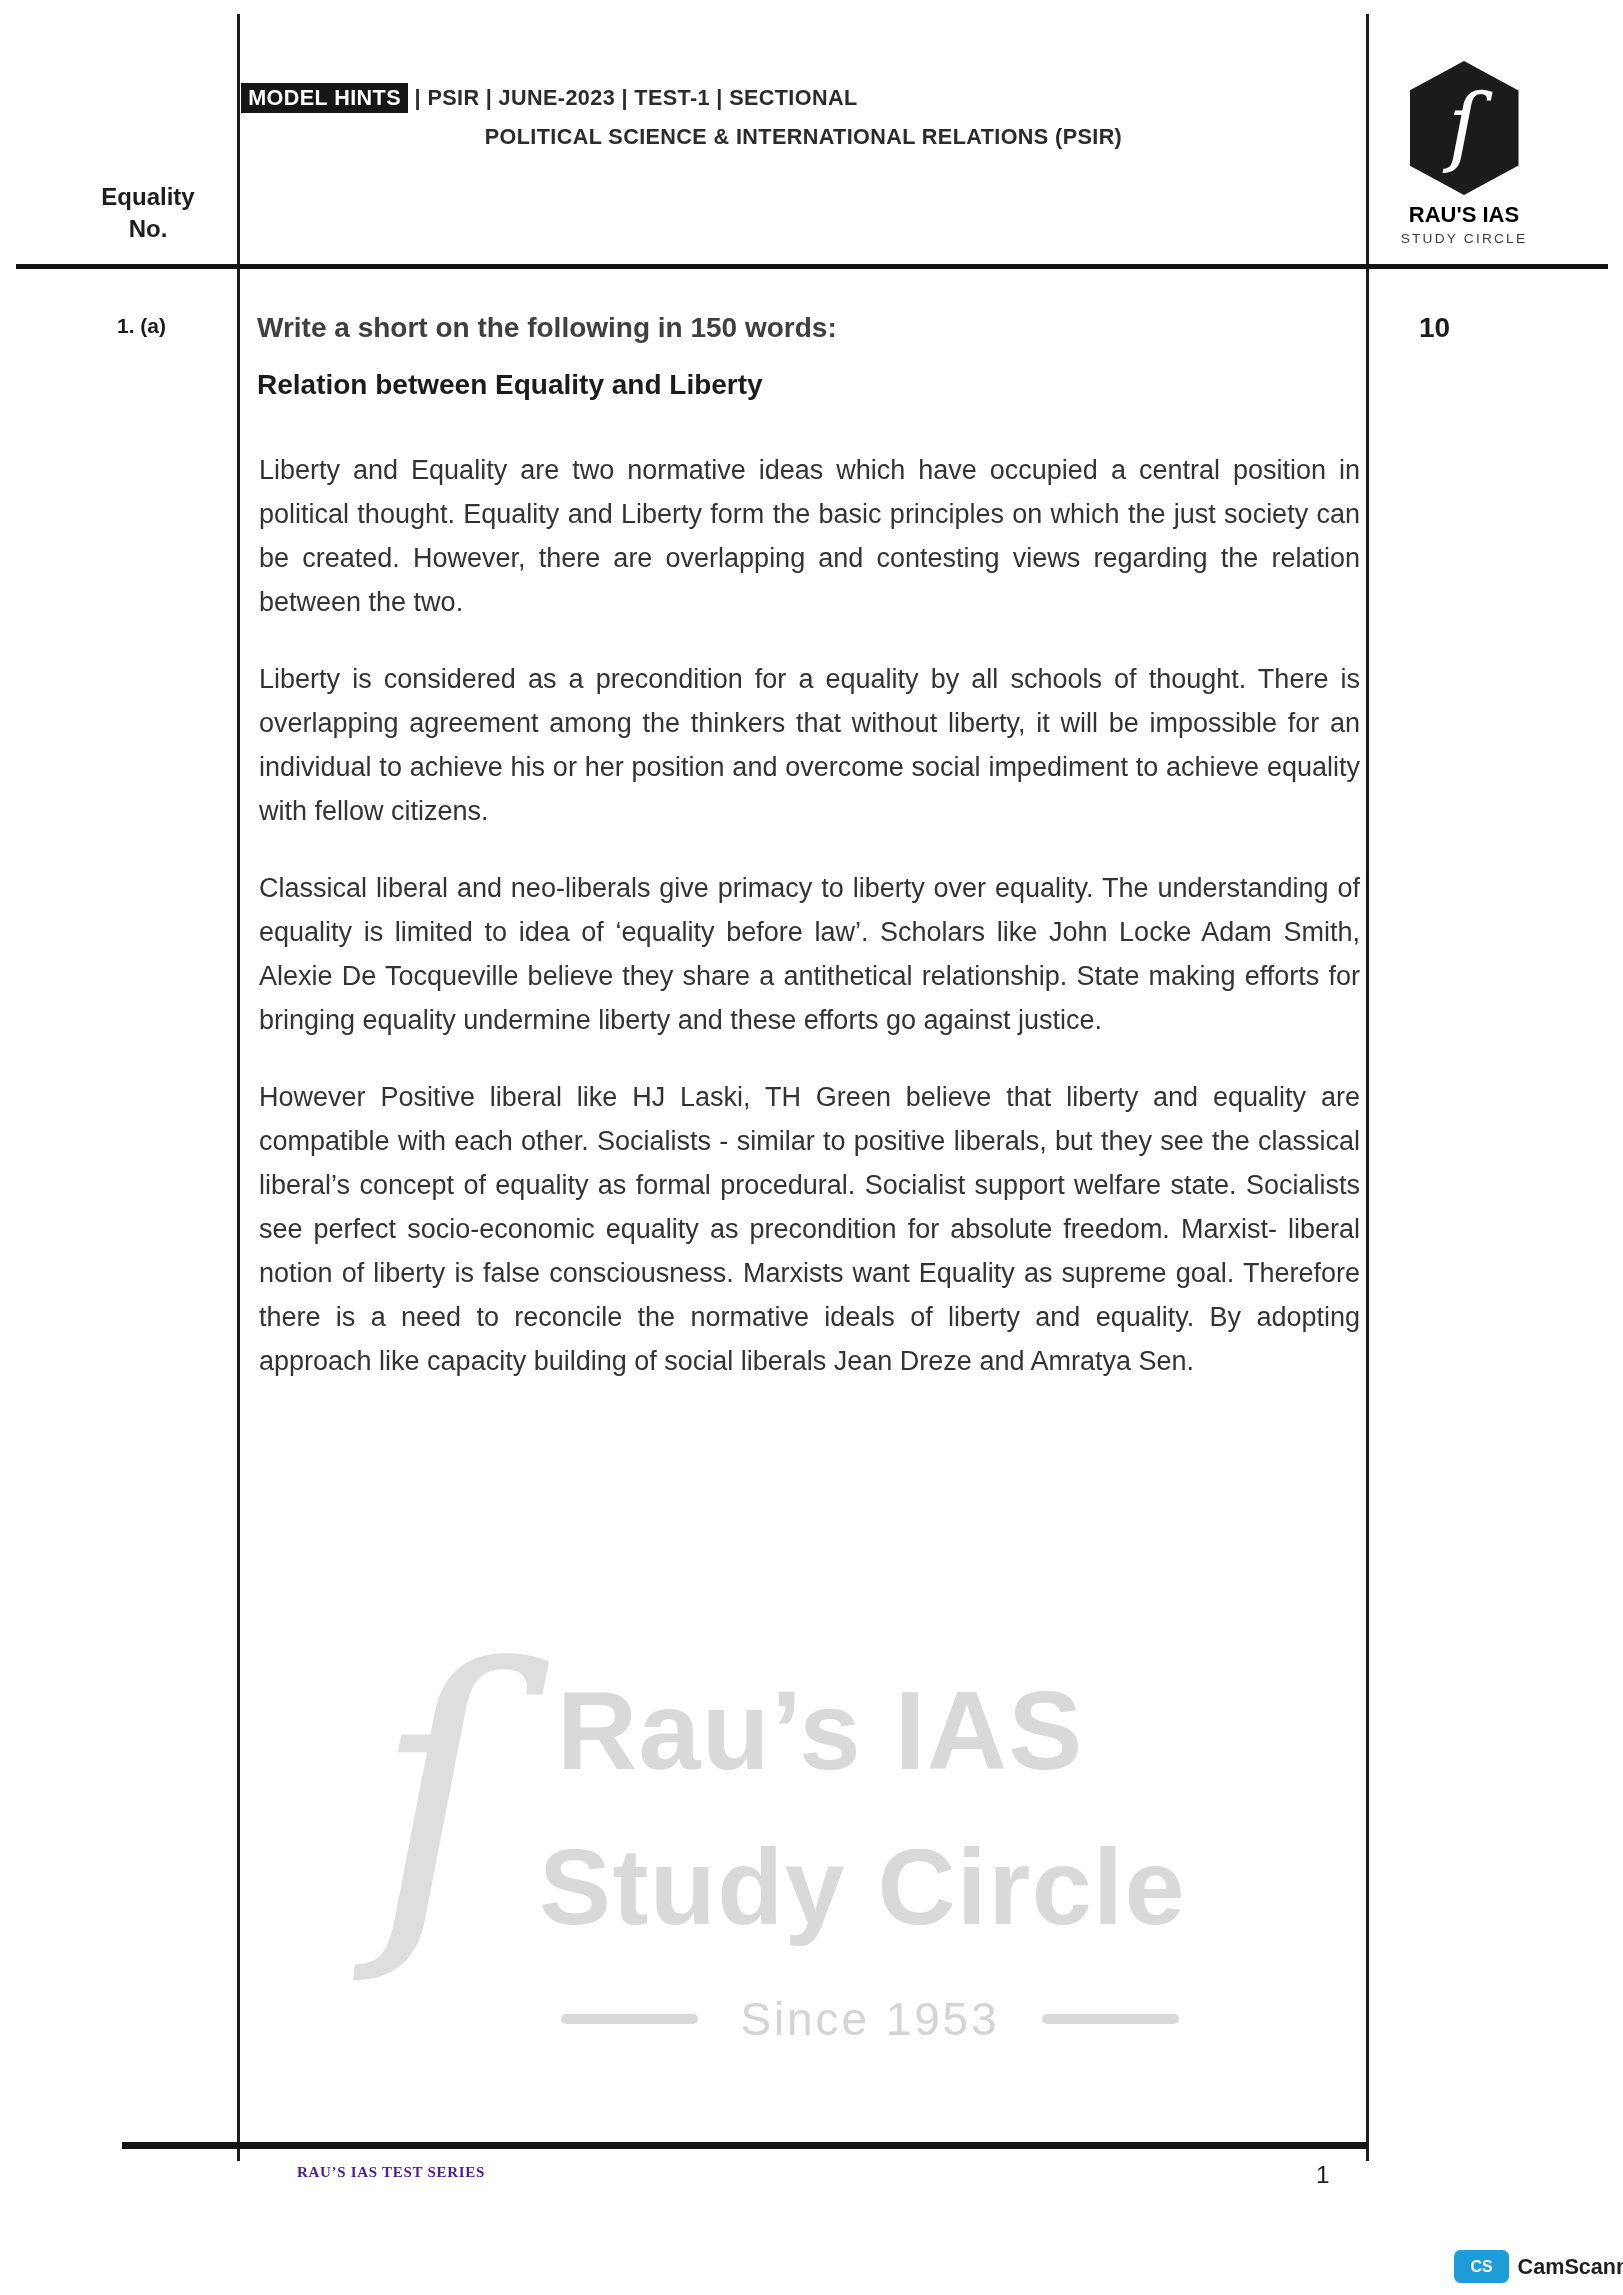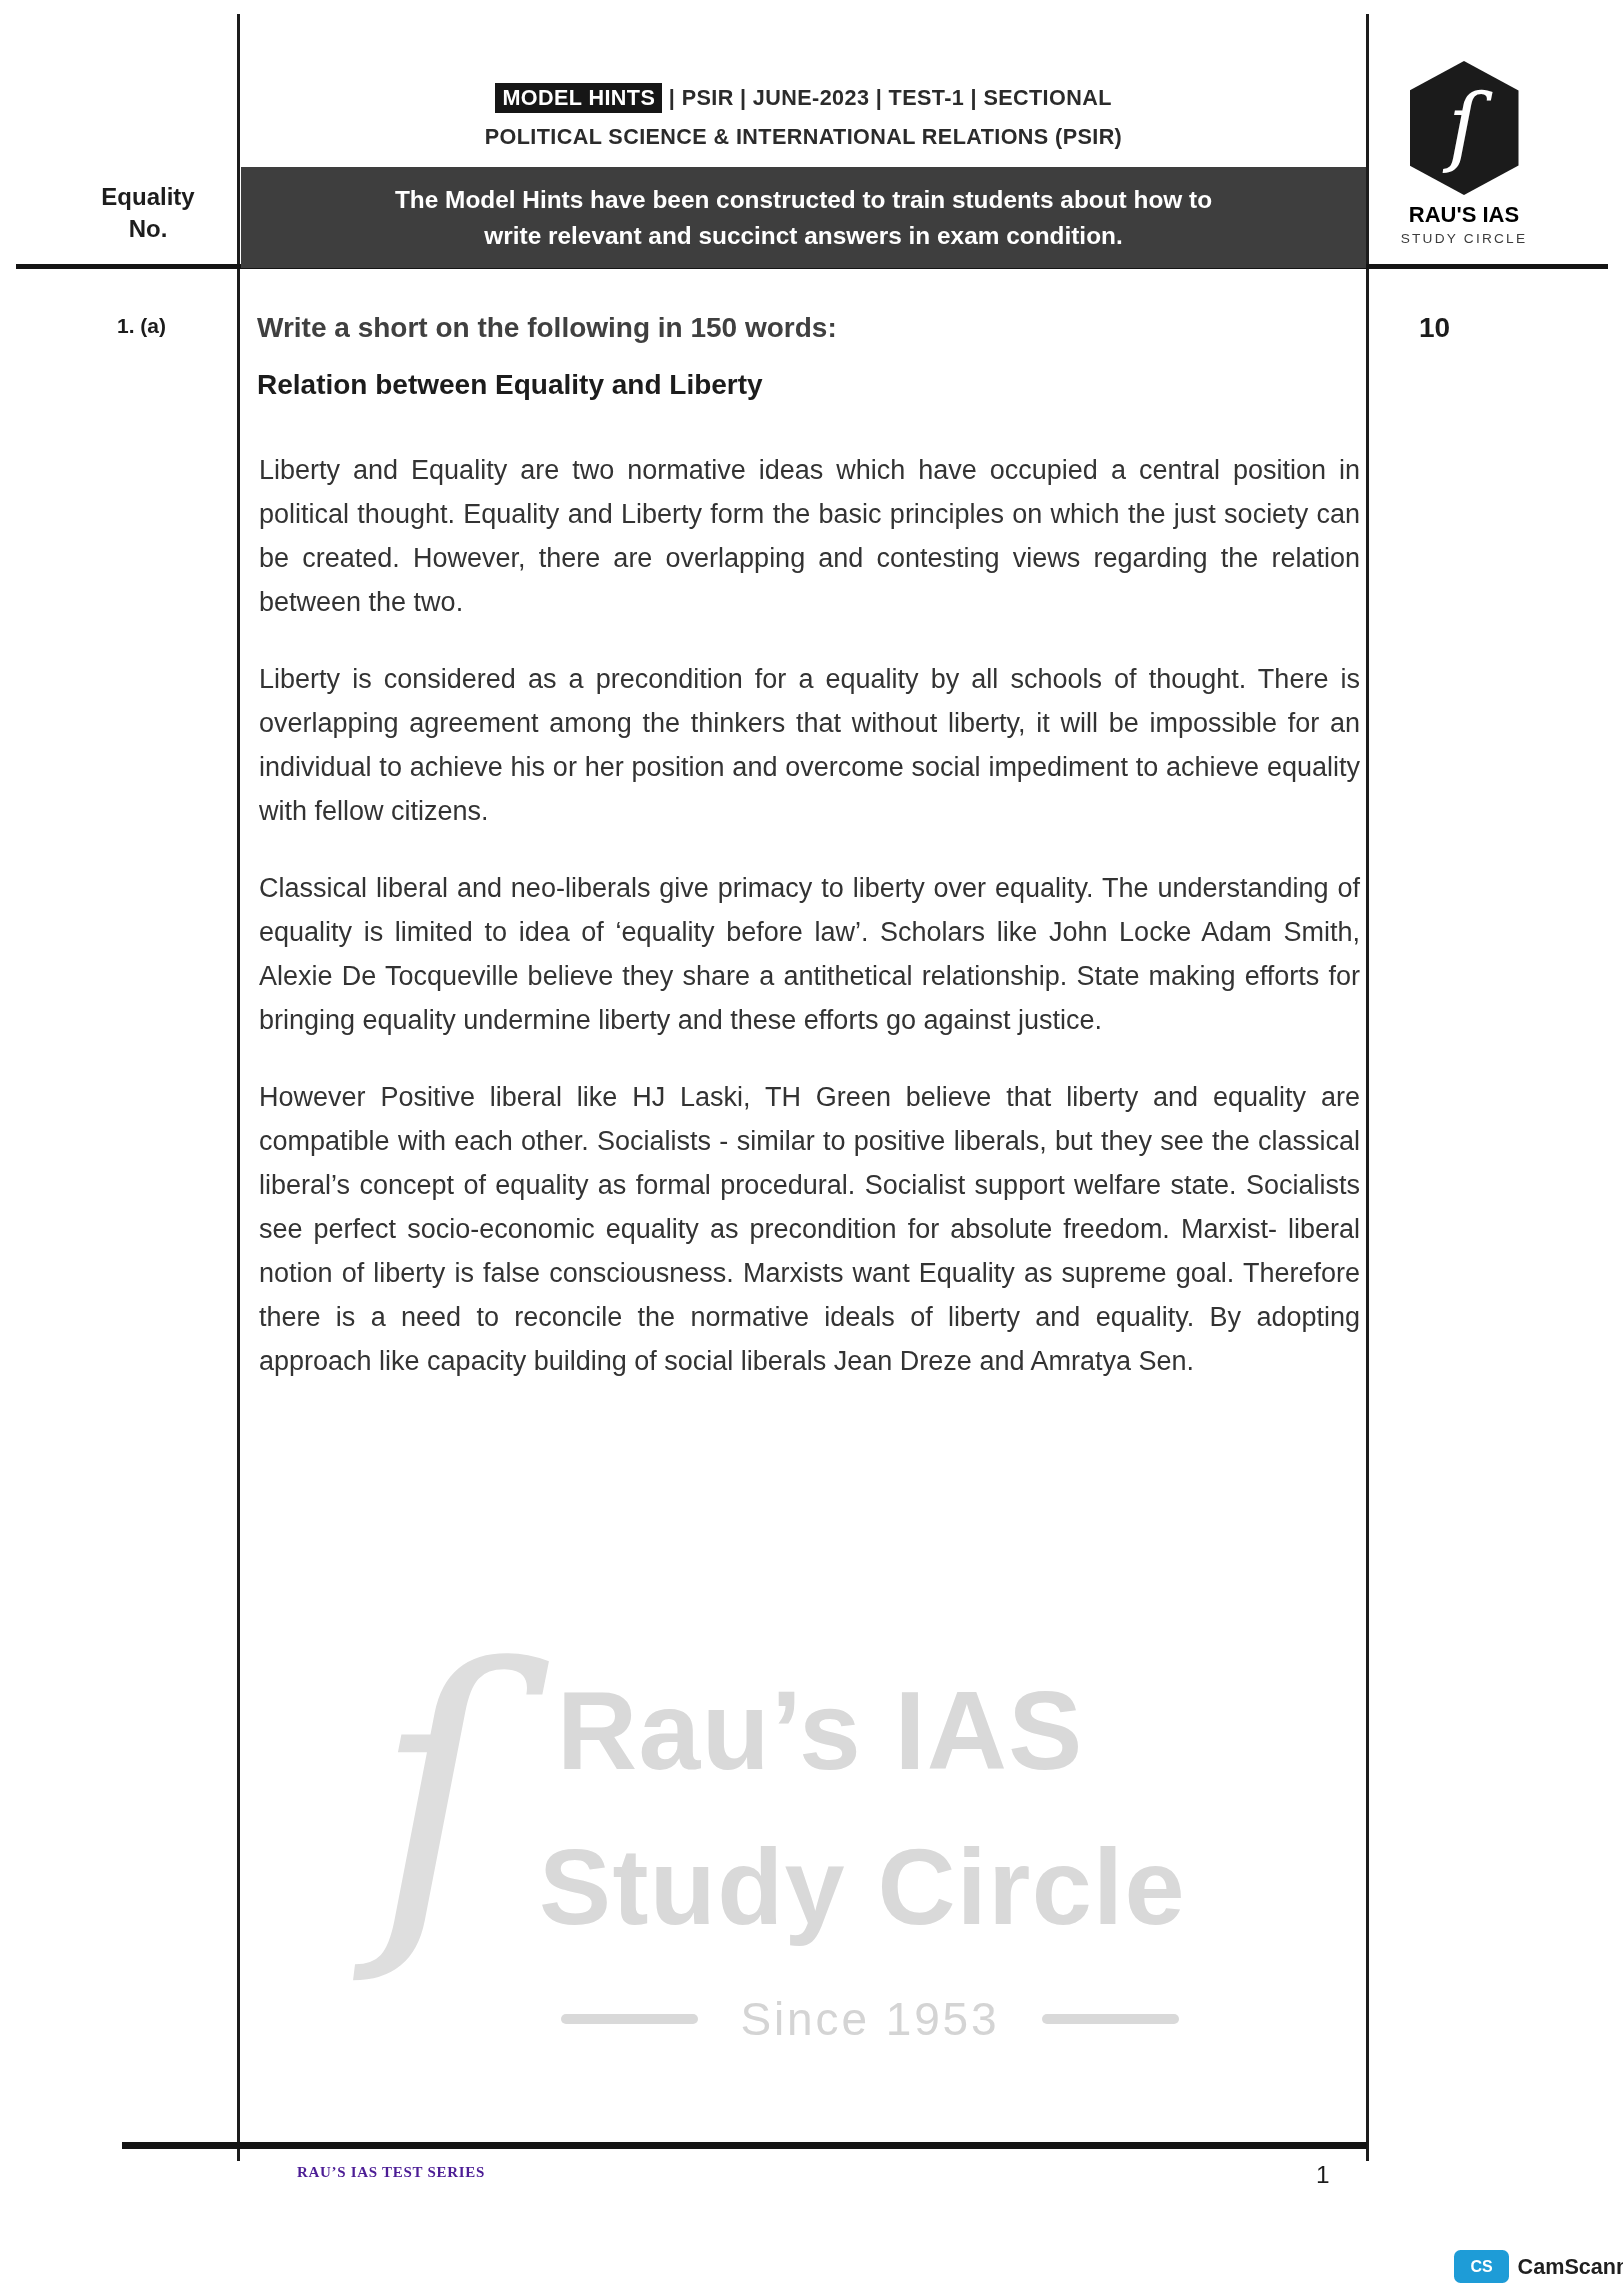--- a/index.html
+++ b/index.html
@@ -16,21 +16,21 @@
   
   .vrule { position: absolute; width: 2.9px; background: #1c1c1c; top: 14.4px; height: 2147px; }
   .vrule.left { left: 237px; }
   .vrule.right { left: 1366px; }
   .hrule-top { position: absolute; left: 16px; top: 264px; width: 1592px; height: 5px; background: #141414; }
   .hrule-footer { position: absolute; left: 122px; top: 2142px; width: 1245px; height: 6.5px; background: #141414; }
 
   
   .header-title {
     position: absolute; left: 241px; top: 85px; width: 1125px;
-    text-align: center; font-weight: bold; font-size: 21.6px; color: #2b2b2b;
+    text-align: left; font-weight: bold; font-size: 21.6px; color: #2b2b2b;
     letter-spacing: 0.4px;
   }
   .header-title .highlight {
     background: #161616; color: #ffffff; padding: 2.2px 7.2px 2.9px 7.2px;
   }
   .header-subtitle {
     position: absolute; left: 241px; top: 124px; width: 1125px;
     text-align: center; font-weight: bold; font-size: 21.6px; color: #2b2b2b;
     letter-spacing: 0.4px;
   }
@@ -115,24 +115,20 @@
   <div class="header-title">
     <span class="highlight">MODEL HINTS</span><span> | PSIR | JUNE-2023 | TEST-1 | SECTIONAL</span>
   </div>
   <div class="header-subtitle">POLITICAL SCIENCE &amp; INTERNATIONAL RELATIONS (PSIR)</div>
 
   <div class="question-no-label">
     <div>Equality</div>
     <div>No.</div>
   </div>
 
-  <div class="banner">
-    <div>The Model Hints have been constructed to train students about how to</div>
-    <div>write relevant and succinct answers in exam condition.</div>
-  </div>
 
   <div class="logo-box">
     <div class="logo-hex">
       <span class="glyph">ſ</span>
     </div>
     <div class="logo-name">RAU'S IAS</div>
     <div class="logo-subname">STUDY CIRCLE</div>
   </div>
 
   <div class="q-number">1. (a)</div>

